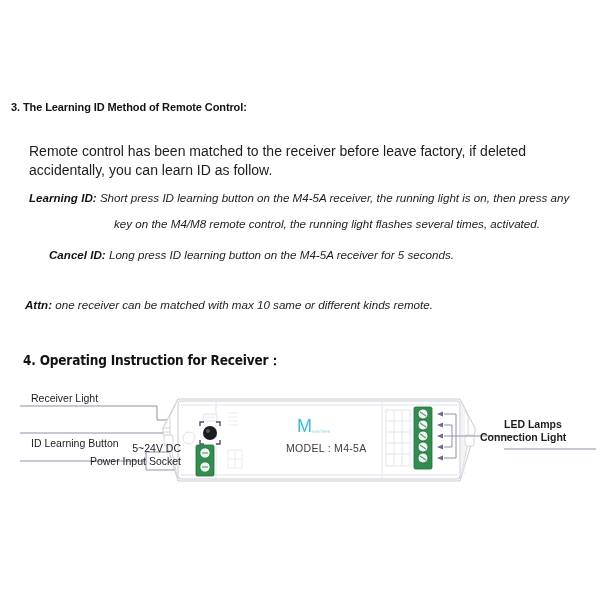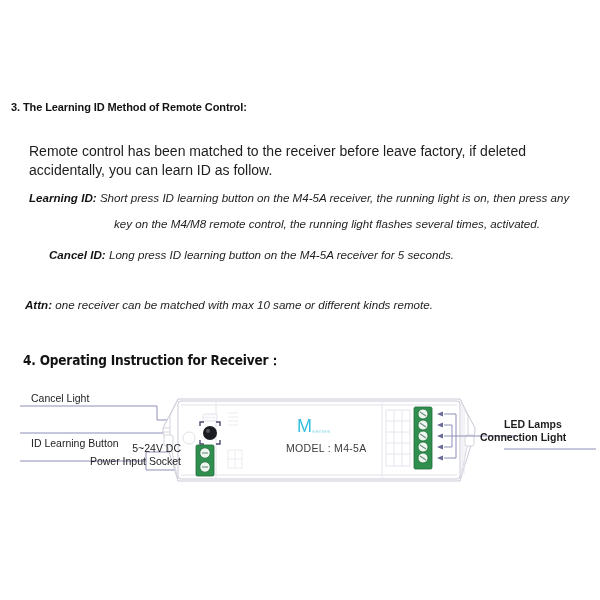--- a/index.html
+++ b/index.html
@@ -263,21 +263,21 @@
     <g fill="#6a6a96">
       <polygon points="437,34 443,31.5 443,36.5"></polygon>
       <polygon points="437,45 443,42.5 443,47.5"></polygon>
       <polygon points="437,56 443,53.5 443,58.5"></polygon>
       <polygon points="437,67 443,64.5 443,69.5"></polygon>
       <polygon points="437,78 443,75.5 443,80.5"></polygon>
     </g>
   </svg>
 </div>
 
-<div class="lbl" id="lbl-running-light">Cancel Light</div>
+<div class="lbl" id="lbl-running-light">Receiver Light</div>
 
 <div class="lbl" id="lbl-id-learning">ID Learning Button</div>
 
 <div class="lbl" id="lbl-power">
   <span>5~24V DC</span><br>
   <span>Power Input Socket</span>
 </div>
 
 <div class="lbl" id="lbl-led-lamps">
   <span>LED Lamps</span>

